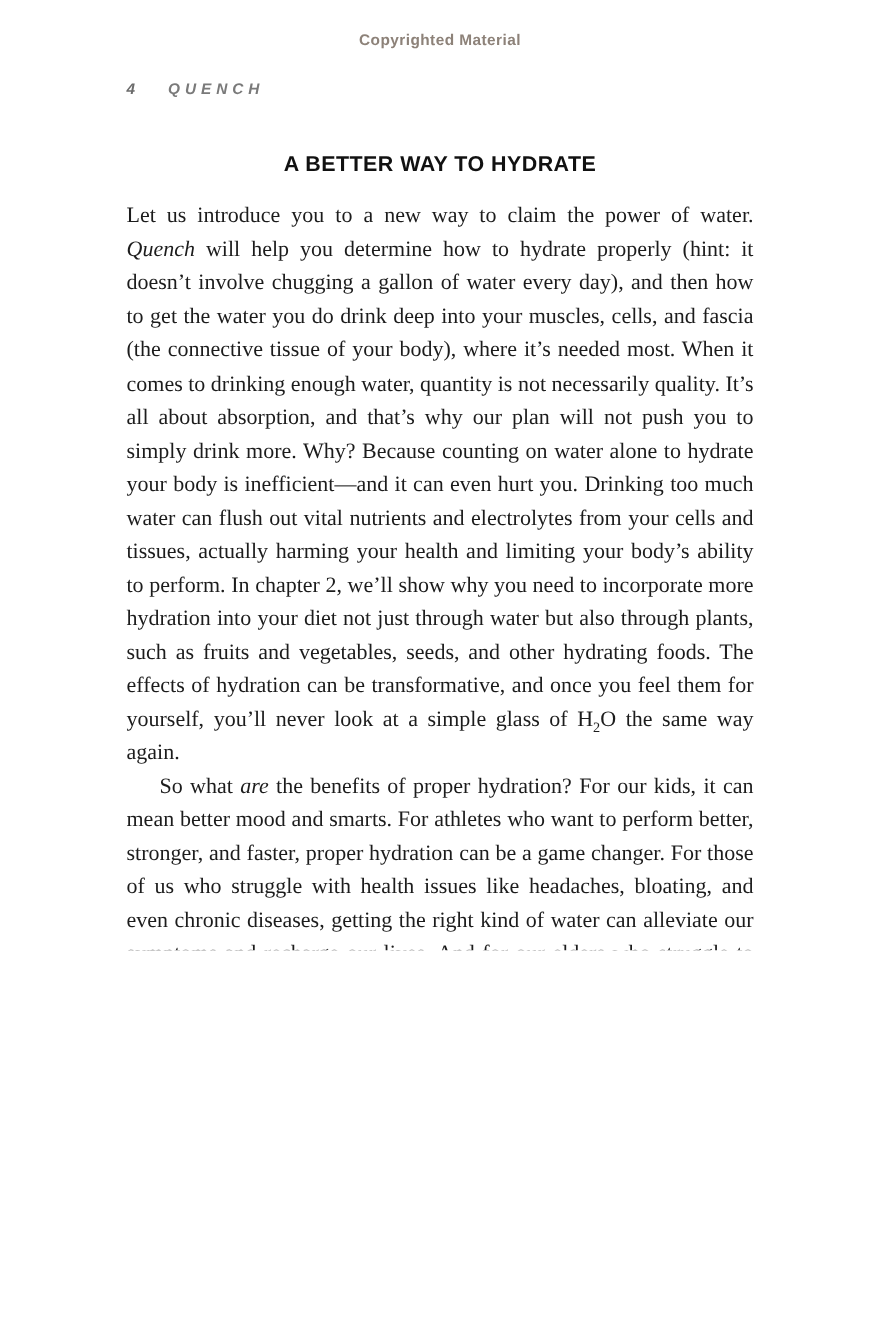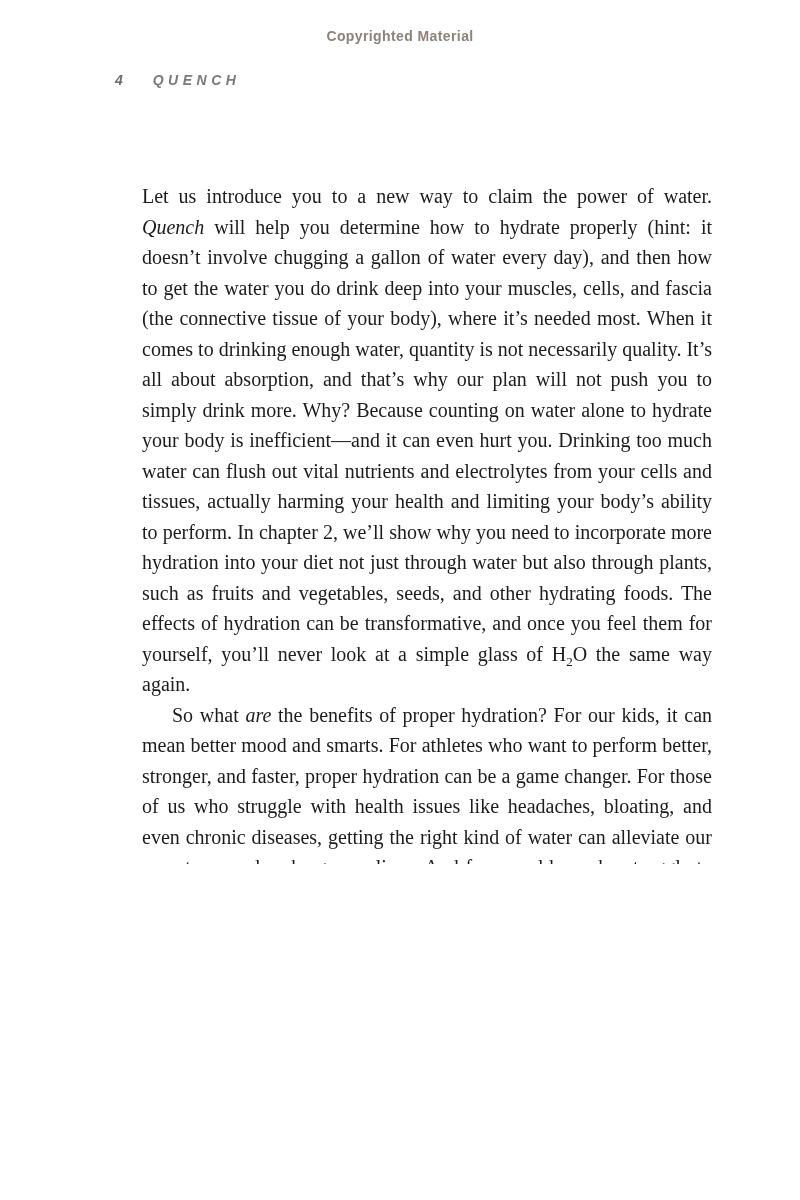--- a/index.html
+++ b/index.html
@@ -67,21 +67,20 @@
 
   .body-text {
     position: absolute;
     top: 181px;
     left: 115px;
     width: 570px;
     color: #1c1c1c;
     font-size: 20px;
     line-height: 30.5px;
     text-align: justify;
-    margin-left: 27px;
   }
   .body-text p {
     margin: 0;
     padding: 0;
   }
   .body-text p.indent {
     text-indent: 30px;
   }
   .body-text em {
     font-style: italic;
@@ -96,20 +95,21 @@
 
 <div class="page">
 
   <div class="copyright top">Copyrighted Material</div>
 
   <div class="running-header">
     <span class="pagenum">4</span>
     <span class="book-title">QUENCH</span>
   </div>
 
+  <h1 class="section-title">A BETTER WAY TO HYDRATE</h1>
 
   <div class="body-text">
     <p><span>Let us introduce you to a new way to claim the power of water. </span><em>Quench</em><span> will help you determine how to hydrate properly (hint: it doesn’t involve chugging a gallon of water every day), and then how to get the water you do drink deep into your muscles, cells, and fascia (the connective tissue of your body), where it’s needed most. When it comes to drinking enough water, quantity is not necessarily quality. It’s all about absorption, and that’s why our plan will not push you to simply drink more. Why? Because counting on water alone to hydrate your body is inefficient—and it can even hurt you. Drinking too much water can flush out vital nutrients and electrolytes from your cells and tissues, actually harming your health and limiting your body’s ability to perform. In chapter 2, we’ll show why you need to incorporate more hydration into your diet not just through water but also through plants, such as fruits and vegetables, seeds, and other hydrating foods. The effects of hydration can be transformative, and once you feel them for yourself, you’ll never look at a simple glass of H</span><sub>2</sub><span>O the same way again.</span></p>
     <p class="indent"><span>So what </span><em>are</em><span> the benefits of proper hydration? For our kids, it can mean better mood and smarts. For athletes who want to perform better, stronger, and faster, proper hydration can be a game changer. For those of us who struggle with health issues like headaches, bloating, and even chronic diseases, getting the right kind of water can alleviate our symptoms and recharge our lives. And for our elders who struggle to get enough nourishment and hydration, this may actually be life-saving information. We can incorporate superhydrating foods into our diet in simple ways. We will help you find the best ways for you to hydrate deeply and completely—so that all your cells are quenched.</span></p>
   </div>
 
   <div class="copyright bottom">Copyrighted Material</div>
 
 </div>
 

